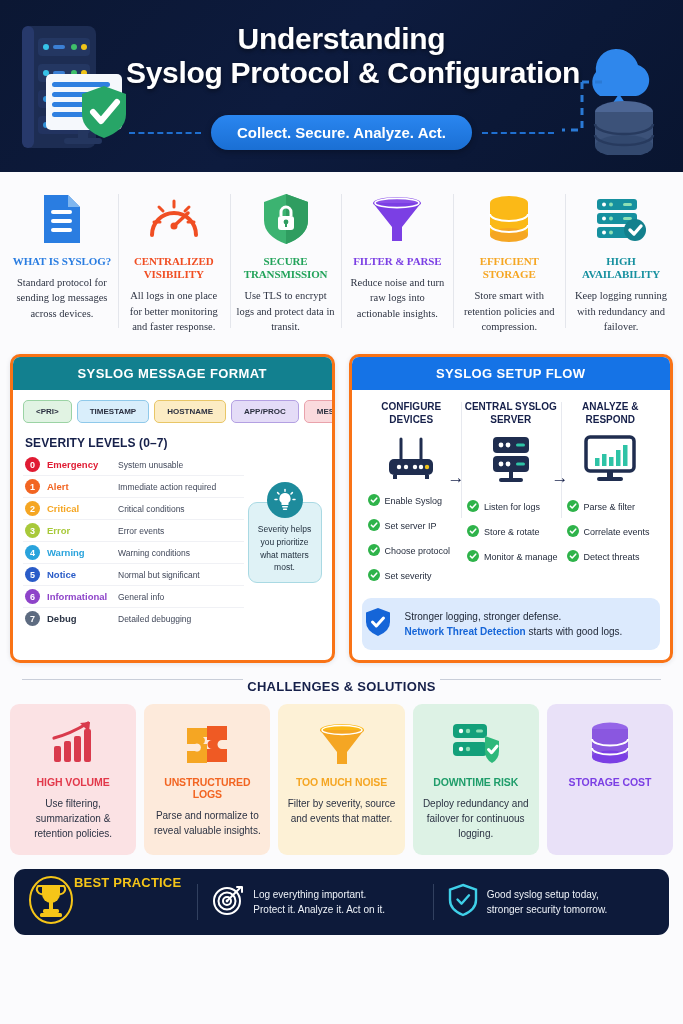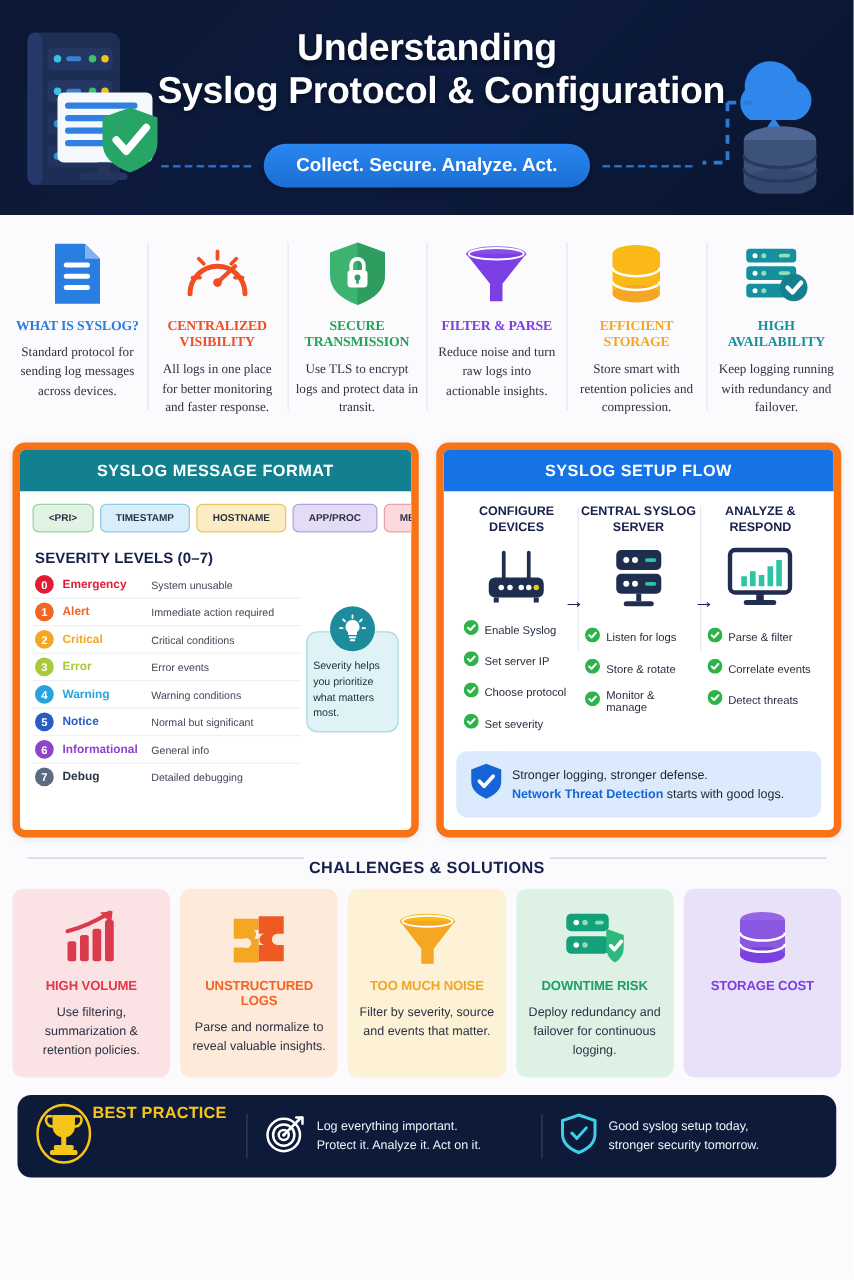--- a/index.html
+++ b/index.html
@@ -65,21 +65,21 @@
   }
   .feature .fdesc {
     font-size: 10.5px; color: #2e3443; line-height: 1.45; margin-top: 7px;
   }
 
   
   .panels { display: flex; gap: 14px; padding: 6px 10px 0 10px; }
   .panel {
     flex: 1 1 0; background: #fff; border-radius: 10px;
     box-shadow: 0 1px 5px rgba(20,30,60,.10);
-    overflow: hidden; border: 6px solid #f97316;
+    overflow: hidden; border: 3px solid #f97316;
   }
   .panel-head {
     color: #fff; font-size: 13px; font-weight: bold; text-align: center;
     padding: 9px 4px; letter-spacing: .4px;
   }
   .panel-head.teal { background: #12808f; }
   .panel-head.blue { background: #1573e6; }
   .panel-body { padding: 10px 10px 10px 10px; }
 
   
@@ -115,21 +115,21 @@
   }
   .tip-bulb {
     width: 36px; height: 36px; border-radius: 50%;
     background: #1d8b9c; margin: 0 auto;
     display: flex; align-items: center; justify-content: center;
     position: relative; z-index: 2;
   }
   .tip-box {
     margin-top: -16px; background: #dff2f6; border: 1px solid #a9d9e3;
     border-radius: 9px; padding: 20px 5px 8px 5px;
-    font-size: 8.5px; color: #1d2b3a; line-height: 1.5;
+    font-size: 8.5px; color: #1d2b3a; text-align: center; line-height: 1.5;
   }
 
   
   .flow-cols { display: flex; }
   .flow-col { flex: 1 1 0; text-align: center; position: relative; padding: 0 2px; }
   .flow-col + .flow-col::before {
     content: ""; position: absolute; left: 0; top: 2px; height: 116px;
     width: 1px; background: #e7e9ef;
   }
   .flow-title {
@@ -139,22 +139,22 @@
   .flow-icon { height: 66px; display: flex; align-items: center; justify-content: center; }
   .flow-arrow {
     position: absolute; color: #16204a; font-size: 17px; font-weight: bold;
   }
   .chk-list { text-align: left; padding-left: 4px; }
   .chk { display: flex; align-items: center; gap: 5px; margin-bottom: 7px; }
   .chk-ico { flex: 0 0 12px; }
   .chk-txt { font-size: 9px; color: #1f2738; }
 
   .callout {
-    display: flex; align-items: center; gap: 8px;
-    background: #dceafd; border-radius: 9px; padding: 9px 11px;
+    display: flex; align-items: center; gap: 14px;
+    background: #dceafd; border-radius: 9px; padding: 9px 3px;
     margin-top: 6px;
   }
   .callout-txt { font-size: 10px; color: #1c2433; line-height: 1.5; }
   .callout-link { color: #1565d8; font-weight: bold; }
 
   
   .ch-header {
     display: flex; align-items: flex-start; gap: 4px;
     padding: 16px 22px 10px 22px;
   }

